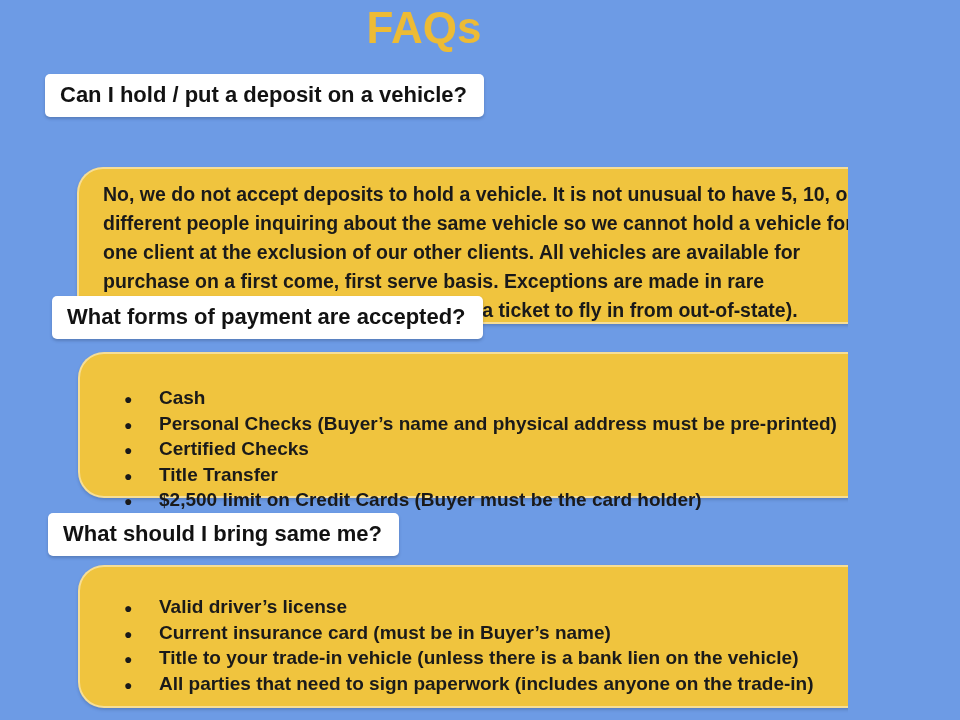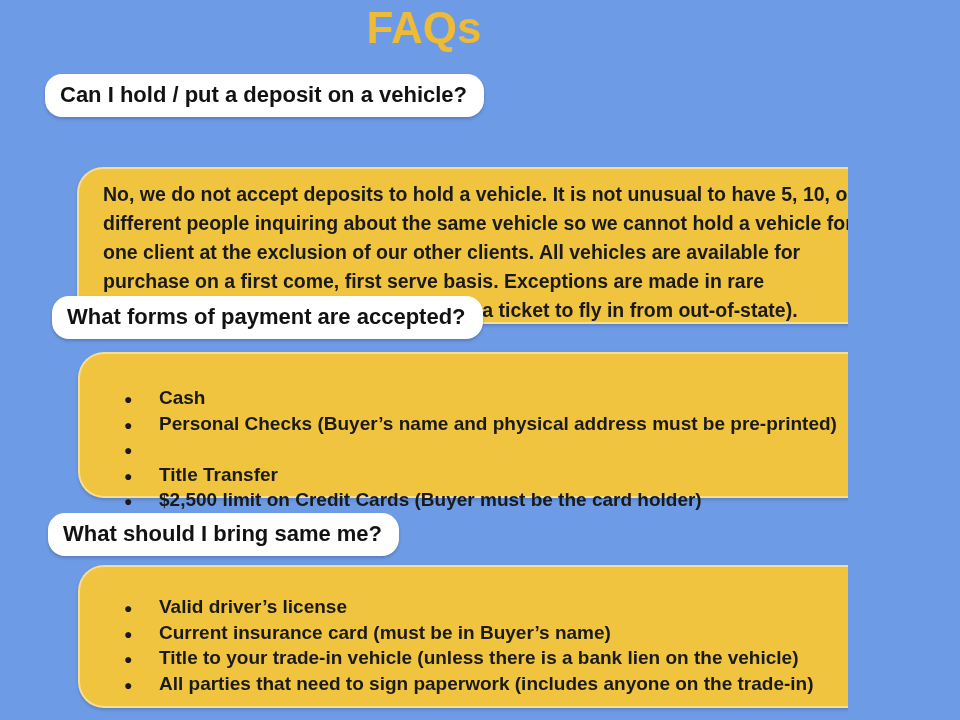--- a/index.html
+++ b/index.html
@@ -27,21 +27,21 @@
     left: 0;
     width: 100%;
     text-align: center;
     font-size: 44px;
     line-height: 52px;
     color: #edbb35;
   }
   .qbox {
     position: absolute;
     background: #ffffff;
-    border-radius: 17px;
+    border-radius: 5px;
     padding: 7px 17px 8px 15px;
     font-size: 22px;
     line-height: 28px;
     color: #121212;
     white-space: nowrap;
     box-shadow: 0 2px 3px rgba(40,60,100,0.30);
   }
   #q1 { left: 45px; top: 74px; }
   #q2 { left: 52px; top: 296px; }
   #q3 { left: 48px; top: 513px; }
@@ -108,20 +108,21 @@
       <li>
         <span class="bullet"></span>
         <span>Cash</span>
       </li>
       <li>
         <span class="bullet"></span>
         <span>Personal Checks (Buyer’s name and physical address must be pre-printed)</span>
       </li>
       <li>
         <span class="bullet"></span>
+        <span>Certified Checks</span>
       </li>
       <li>
         <span class="bullet"></span>
         <span>Title Transfer</span>
       </li>
       <li>
         <span class="bullet"></span>
         <span>$2,500 limit on Credit Cards (Buyer must be the card holder)</span>
       </li>
     </ul>

